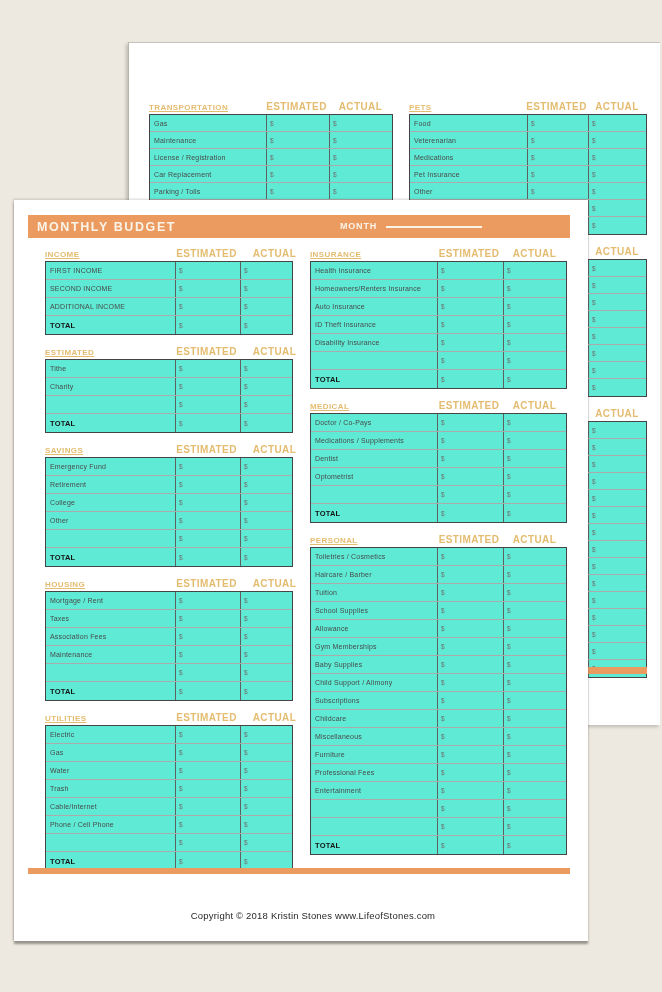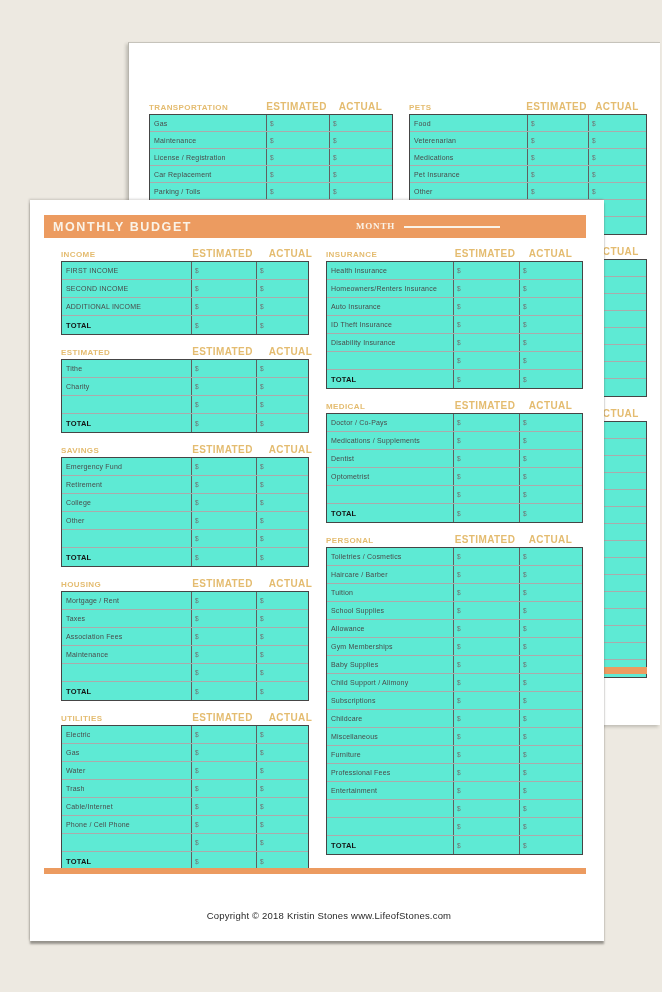--- a/index.html
+++ b/index.html
@@ -14,44 +14,43 @@
   #back-page{
     left:128px;top:42px;width:532px;height:683px;
     border-left:1px solid #b8b5ad;border-top:1px solid #c6c3bb;
     box-shadow:-2px 2px 3px rgba(90,88,80,.30);
     z-index:1;
   }
   #front-page{
     left:14px;top:200px;width:574px;height:741px;
     box-shadow:0 3px 2px rgba(80,78,72,.55),-1px -1px 2px rgba(80,78,72,.22);
     z-index:2;
-    margin-left:16px;
   }
   .titlebar{
     position:absolute;left:14px;top:15px;width:542px;height:23px;
     background:var(--orange,#EC9B60);
     display:flex;align-items:center;
   }
   .titlebar .main-title{
     color:#FAF3E8;font-size:12.5px;font-weight:bold;letter-spacing:1.6px;
     padding-left:9px;
   }
-  .month-wrap{position:absolute;left:312px;top:6px;color:#FAF3E8;font-size:9px;font-weight:bold;letter-spacing:.8px;font-family:Liberation Serif, serif;}
+  .month-wrap{position:absolute;left:312px;top:6px;color:#FAF3E8;font-size:9px;font-weight:bold;letter-spacing:.8px;}
   .month-line{display:inline-block;width:96px;height:2px;background:#FAF3E8;margin-left:9px;margin-bottom:1px;}
   .col{position:absolute;}
   #fp-left {left:14px; top:46px; width:265px;padding-left:17px; --c1:129px; --c2:65px; --c3:71px;}
   #fp-right{left:296px;top:46px; width:257px; --c1:126px; --c2:66px; --c3:65px;}
   #bp-left {left:20px; top:56px; width:244px; --c1:116px; --c2:63px; --c3:65px;}
   #bp-right{left:280px;top:56px; width:238px; --c1:117px; --c2:61px; --c3:60px;}
   .section{margin-bottom:9px;}
   .sec-head{
     display:grid;grid-template-columns:var(--c1) var(--c2) var(--c3);
     align-items:end;height:13px;
   }
-  .sec-title{color:var(--gold,#E4BC70);font-weight:bold;font-size:8px;letter-spacing:.4px;}
+  .sec-title{color:var(--gold,#E4BC70);font-weight:bold;font-size:8px;letter-spacing:.4px;text-decoration:underline;}
   .sec-colhead{color:var(--gold,#E4BC70);font-weight:bold;font-size:10px;letter-spacing:.4px;text-align:center;}
   .btable{border:1px solid #454545;margin-top:2px;background:#5eead4;}
   .row{
     display:grid;grid-template-columns:var(--c1) var(--c2) var(--c3);
     height:18px;border-bottom:1px solid #ABABAB;
   }
   #back-page .row{height:17px;}
   .row:last-child{border-bottom:none;}
   .cell{min-width:0;overflow:hidden;white-space:nowrap;}
   .lbl{font-size:7px;color:#4A4A4A;display:flex;align-items:center;padding-left:4px;letter-spacing:.2px;}

